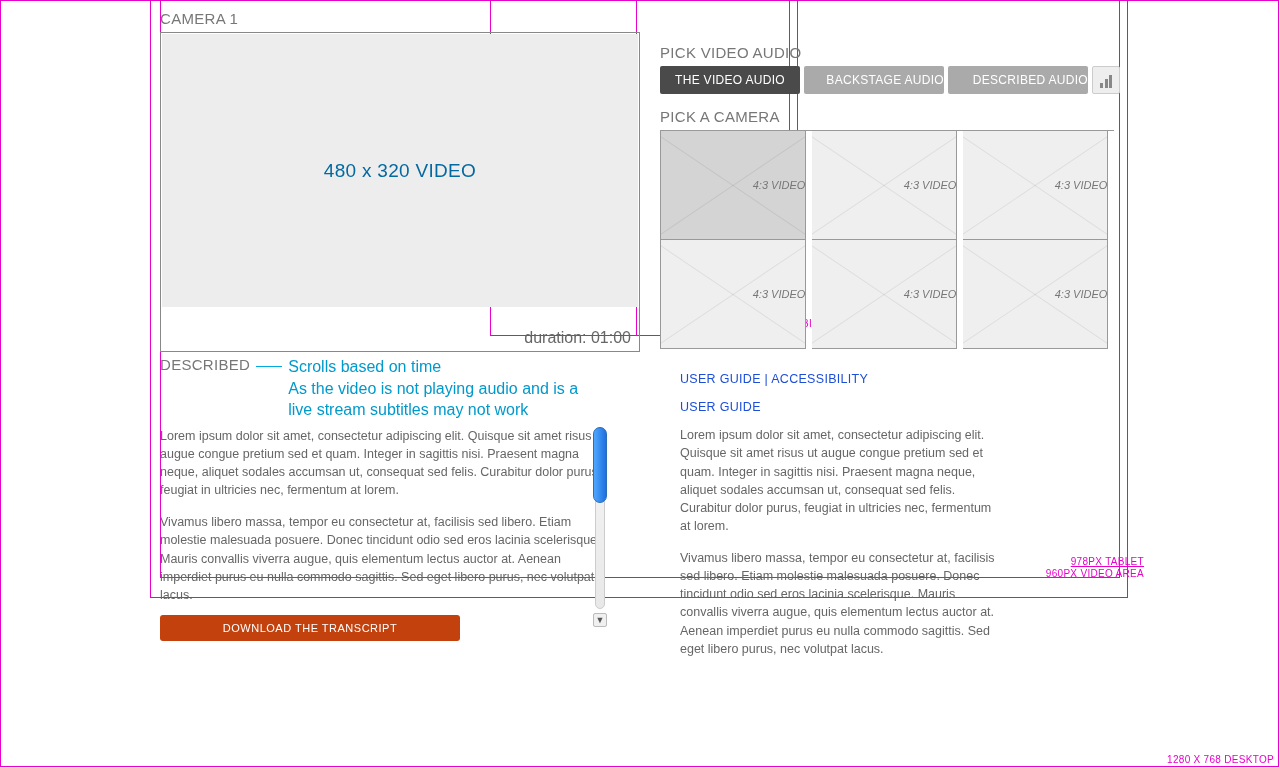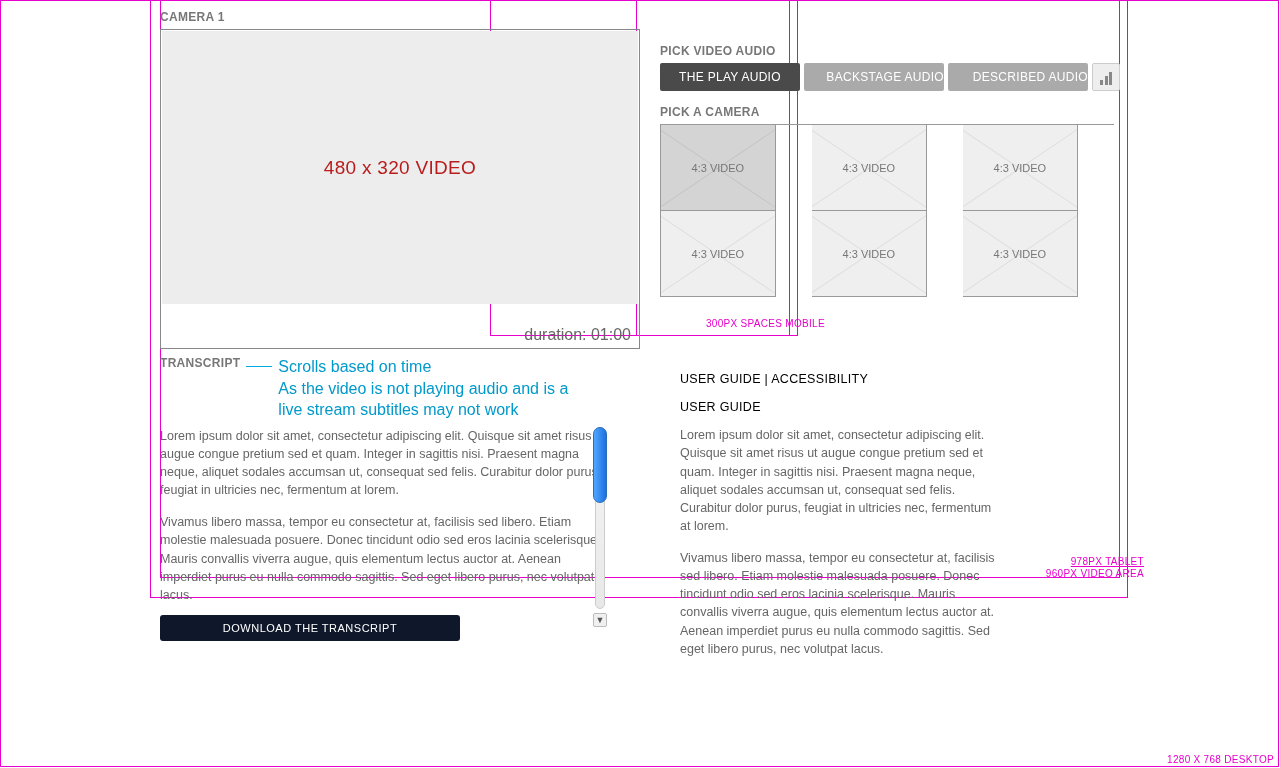--- a/index.html
+++ b/index.html
@@ -53,43 +53,43 @@
   left: 0; top: 0;
   width: 480px;
 }
 .col-right {
   position: absolute;
   left: 500px; top: 0;
   width: 460px;
 }
 
 .section-title {
-  font-size: 12px;
+  font-size: 15px;
   color: #777;
   letter-spacing: 0.3px;
   margin-bottom: 5px;
-  font-weight: 700;
+  font-weight: 400;
 }
 
 
 .video-frame {
   border: 1px solid #888;
   width: 480px;
   height: 320px;
   position: relative;
 }
 .video-ph {
   position: absolute;
   left: 1px; top: 1px; right: 1px; bottom: 44px;
   background: #ededed;
   display: flex;
   align-items: center;
   justify-content: center;
   font-size: 19px;
-  color: #b91c1c;
+  color: #0369a1;
   letter-spacing: 0.3px;
 }
 .video-duration {
   position: absolute;
   right: 8px; bottom: 4px;
   font-size: 16px;
   color: #666;
 }
 
 
@@ -130,32 +130,33 @@
 
 .cam-grid {
   display: grid;
   grid-template-columns: repeat(3, 1fr);
   border-top: 1px solid #999;
   border-left: 1px solid #999;
   width: 454px;
 }
 .cam-cell {
   aspect-ratio: 4/3;
-  height: 86px;
+  height: 109px;
   border-right: 1px solid #999;
   border-bottom: 1px solid #999;
   background: #efefef;
   position: relative;
   display: flex;
   align-items: center;
-  justify-content: center;
+  justify-content: flex-end;
   font-size: 11px;
   color: #777;
   cursor: pointer;
   overflow: hidden;
+  font-style: italic;
 }
 .cam-cell.active { background: #d4d4d4; }
 .cam-cell::before, .cam-cell::after {
   content: "";
   position: absolute;
   left: -20%; right: -20%;
   top: 50%;
   border-top: 1px solid rgba(0,0,0,0.07);
 }
 .cam-cell::before { transform: rotate(34deg); }
@@ -223,21 +224,21 @@
   border: 1px solid #bbb;
   border-radius: 2px;
   display: flex; align-items: center; justify-content: center;
   font-size: 9px; color: #555;
 }
 
 .download-btn {
   margin-top: 18px;
   width: 300px;
   height: 26px;
-  background: #0f172a;
+  background: #c2410c;
   color: #fff;
   border: none;
   border-radius: 3px;
   font-size: 11px;
   letter-spacing: 0.5px;
   cursor: pointer;
 }
 
 
 .guide-block {
@@ -245,21 +246,21 @@
   left: 520px;
   top: 360px;
   width: 420px;
   font-size: 12.5px;
   line-height: 1.45;
   color: #666;
 }
 .guide-block h4 {
   font-weight: 400;
   font-size: 12.5px;
-  color: #000000;
+  color: #1d4ed8;
   margin-bottom: 10px;
   letter-spacing: 0.3px;
 }
 .guide-block p { margin-bottom: 14px; max-width: 320px; }
 </style>
 </head>
 <body>
 
 <div class="guide guide-desktop"></div>
 <div class="guide guide-tablet"></div>
@@ -279,21 +280,21 @@
     <div class="video-frame">
       <div class="video-ph">480 x 320 VIDEO</div>
       <div class="video-duration">duration: 01:00</div>
     </div>
   </div>
 
   <div class="col-right">
     <div style="height:34px"></div>
     <div class="section-title">PICK VIDEO AUDIO</div>
     <div class="audio-row">
-      <button class="audio-btn active">THE PLAY AUDIO</button>
+      <button class="audio-btn active">THE VIDEO AUDIO</button>
       <button class="audio-btn inactive">BACKSTAGE AUDIO</button>
       <button class="audio-btn inactive">DESCRIBED AUDIO</button>
       <div class="audio-icon-btn">
         <div class="bars">
             <span></span>
             <span></span>
             <span></span>
           </div>
       </div>
     </div>
@@ -316,21 +317,21 @@
           <span>4:3 VIDEO</span>
         </div>
       <div class="cam-cell">
           <span>4:3 VIDEO</span>
         </div>
     </div>
   </div>
 
   <div class="transcript-block">
     <div class="transcript-head">
-      <div class="section-title" style="margin:0">TRANSCRIPT</div>
+      <div class="section-title" style="margin:0">DESCRIBED</div>
       <div class="tline"></div>
       <div class="transcript-note">
         <div>Scrolls based on time</div>
         <div>As the video is not playing audio and is a live stream subtitles may not work</div>
       </div>
     </div>
     <div class="transcript-body">
       <div class="transcript-text">
         <div>Lorem ipsum dolor sit amet, consectetur adipiscing elit. Quisque sit amet risus ut augue congue pretium sed et quam. Integer in sagittis nisi. Praesent magna neque, aliquet sodales accumsan ut, consequat sed felis. Curabitur dolor purus, feugiat in ultricies nec, fermentum at lorem.</div>
         <div style="height:14px"></div>

